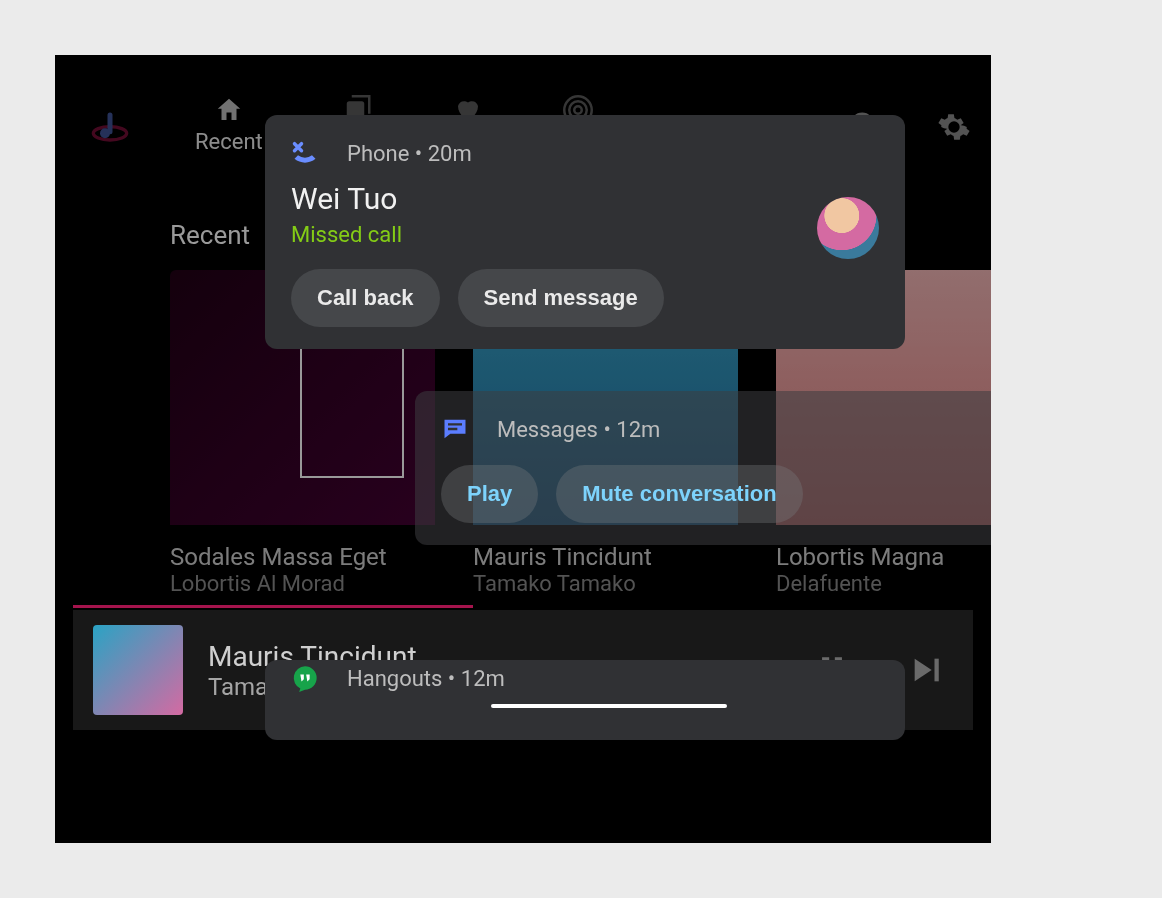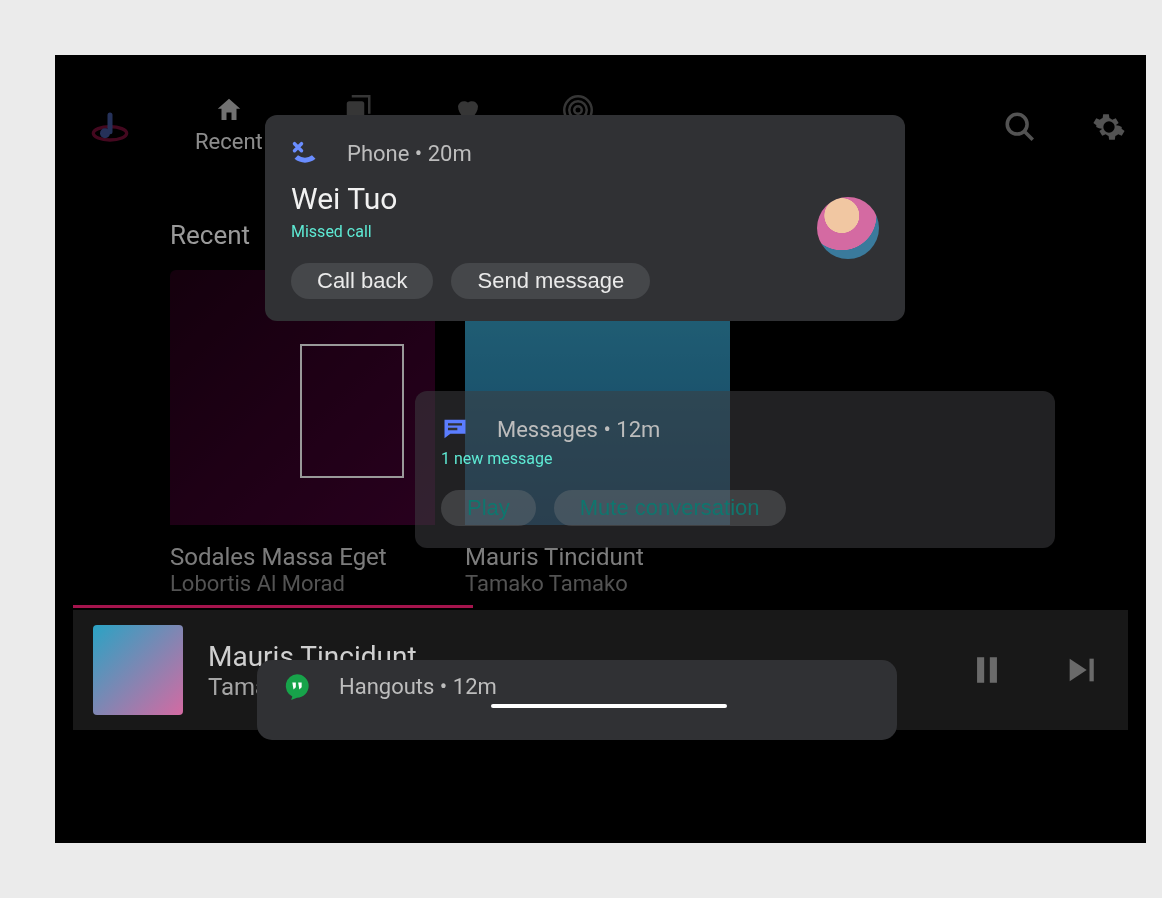--- a/index.html
+++ b/index.html
@@ -4,21 +4,21 @@
 <style>
   html,body{margin:0;padding:0;}
   body{
     background:#ebebeb;
     font-family:Roboto,"Helvetica Neue",Arial,sans-serif;
     width:1162px;height:898px;
     position:relative;
   }
   .device{
     position:absolute;left:55px;top:55px;
-    width:1091px;height:788px;
+    width:936px;height:788px;
     background:#000;
     overflow:hidden;
     color:#fff;
   }
 
   
   .topbar{
     position:absolute;left:0;top:0;width:100%;height:130px;
     display:flex;align-items:center;
   }
@@ -42,21 +42,21 @@
   }
   .topicons svg{width:34px;height:34px;}
 
   
   .section-title{
     position:absolute;left:115px;top:165px;
     font-size:26px;color:#9a9a9a;
   }
   .cards{
     position:absolute;left:115px;top:215px;
-    display:flex;gap:30px;opacity:.6;
+    display:flex;gap:38px;opacity:.6;
   }
   .card{width:265px;}
   .thumb{
     width:265px;height:255px;border-radius:6px 6px 0 0;
   }
   .t1{background:linear-gradient(135deg,#220016,#440033);}
   .t1::after{content:"";display:block;width:100px;height:130px;border:2px solid #fff;
     margin:60px 0 0 130px;}
   .t1 .lorem{position:relative;top:-80px;left:146px;color:#ddd;font-size:13px;font-weight:700;line-height:1.1;}
   .t2{background:linear-gradient(180deg,#3aa5c8,#2171a3);}
@@ -84,35 +84,35 @@
   
   .notif{
     position:absolute;border-radius:12px;
     background:#303134;color:#e4e4e4;
     padding:24px 26px 22px 26px;box-sizing:border-box;
   }
   .notif.fade{background:rgba(60,61,64,.55);}
   .nhdr{display:flex;align-items:center;gap:28px;font-size:22px;color:#bdbdbd;}
   .nhdr .dim{color:#bdbdbd;}
   .ntitle{margin-top:14px;font-size:30px;color:#f1f1f1;}
-  .nsub{margin-top:6px;font-size:16px;color:#5eead4;}
+  .nsub{margin-top:6px;font-size:22px;color:#84cc16;}
   .nactions{margin-top:22px;display:flex;gap:18px;}
   .pill{
     background:#45474a;color:#eaeaea;border:none;
-    padding:5px 26px;border-radius:999px;font-size:22px;font-weight:400;
-  }
-  .pill.fade{background:rgba(120,122,126,.35);color:#0f766e;}
+    padding:16px 26px;border-radius:999px;font-size:22px;font-weight:700;
+  }
+  .pill.fade{background:rgba(120,122,126,.35);color:#7dd3fc;}
   .avatar{
     position:absolute;right:26px;top:82px;width:62px;height:62px;border-radius:50%;
     background:radial-gradient(circle at 40% 30%,#f1c7a2 0 30%,#d46aa2 31% 60%,#3a7a9c 61% 100%);
   }
   .nicon{width:28px;height:28px;flex-shrink:0;}
   .n1{left:210px;top:60px;width:640px;}
   .n2{left:360px;top:336px;width:640px;}
-  .n3{left:202px;top:605px;width:640px;height:80px;padding-top:12px;border-radius:15px;}
+  .n3{left:210px;top:605px;width:640px;height:80px;padding-top:4px;}
   .scrub{
     position:absolute;left:436px;top:649px;width:236px;height:4px;
     background:#fff;border-radius:2px;
   }
 </style>
 </head>
 <body>
 
 <div class="device">
 
@@ -169,20 +169,25 @@
           <div class="lorem">LOREM IPSUM.</div>
         </div>
       <div class="ctitle">Sodales Massa Eget</div>
       <div class="csub">Lobortis Al Morad</div>
     </div>
     <div class="card">
       <div class="thumb t2"></div>
       <div class="ctitle">Mauris Tincidunt</div>
       <div class="csub">Tamako Tamako</div>
     </div>
+    <div class="card">
+      <div class="thumb t3"></div>
+      <div class="ctitle">Lobortis Magna</div>
+      <div class="csub">Delafuente</div>
+    </div>
   </div>
   <div class="accent"></div>
 
   <div class="npbar">
     <div class="npthumb"></div>
     <div class="npinfo">
       <div class="nptitle">Mauris Tincidunt</div>
       <span class="npartist">Tama</span>
     </div>
     <div class="npctl">
@@ -215,21 +220,20 @@
   </div>
 
   <div class="notif fade n2">
     <div class="nhdr">
       <svg class="nicon" viewBox="0 0 24 24" fill="#5b7dff">
           <path d="M3 4h18v12H8l-5 4z"></path>
           <path d="M6 8h12M6 12h8" stroke="#303134" stroke-width="2"></path>
         </svg>
       <span><span>Messages</span> <span class="dim">•</span> <span>12m</span></span>
     </div>
-    <div class="nsub">1 new message</div>
     <div class="nactions">
       <button class="pill fade">Play</button>
       <button class="pill fade">Mute conversation</button>
     </div>
   </div>
 
   <div class="notif n3">
     <div class="nhdr">
       <svg class="nicon" viewBox="0 0 24 24" fill="#17a34a">
           <path d="M12 2a10 10 0 0 0-4 19l-1 3 5-2a10 10 0 0 0 0-20z"></path>

